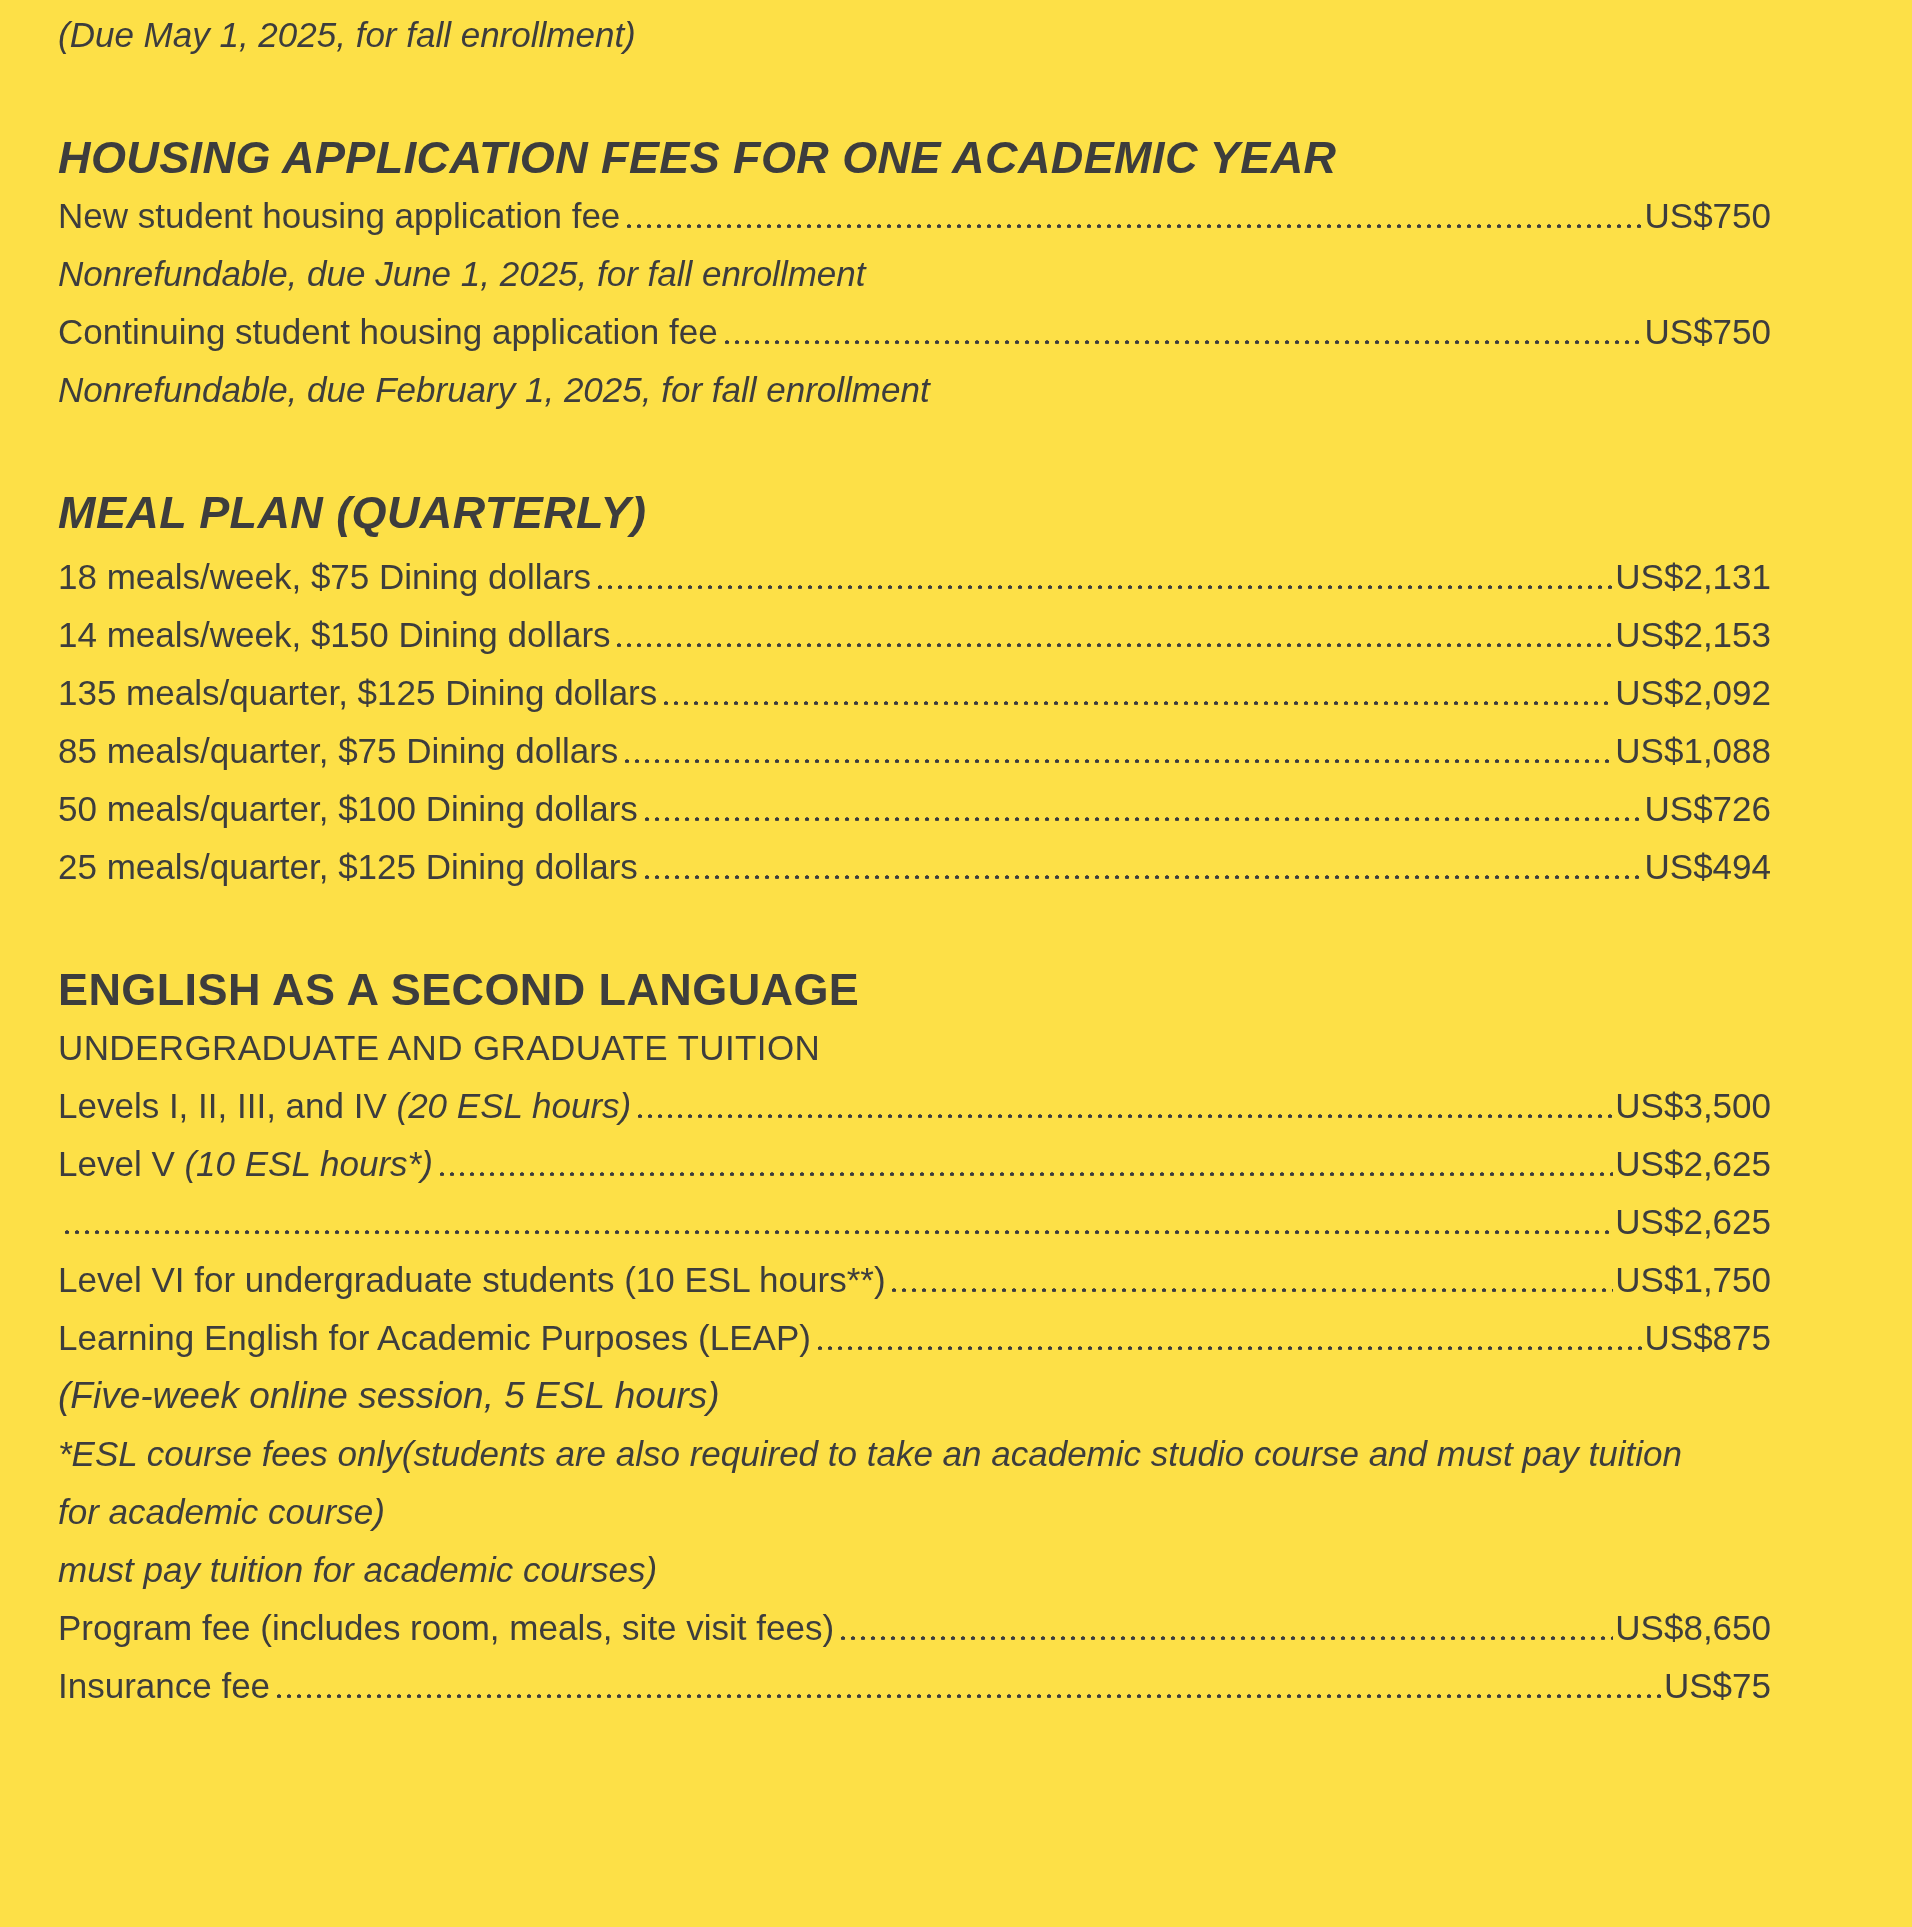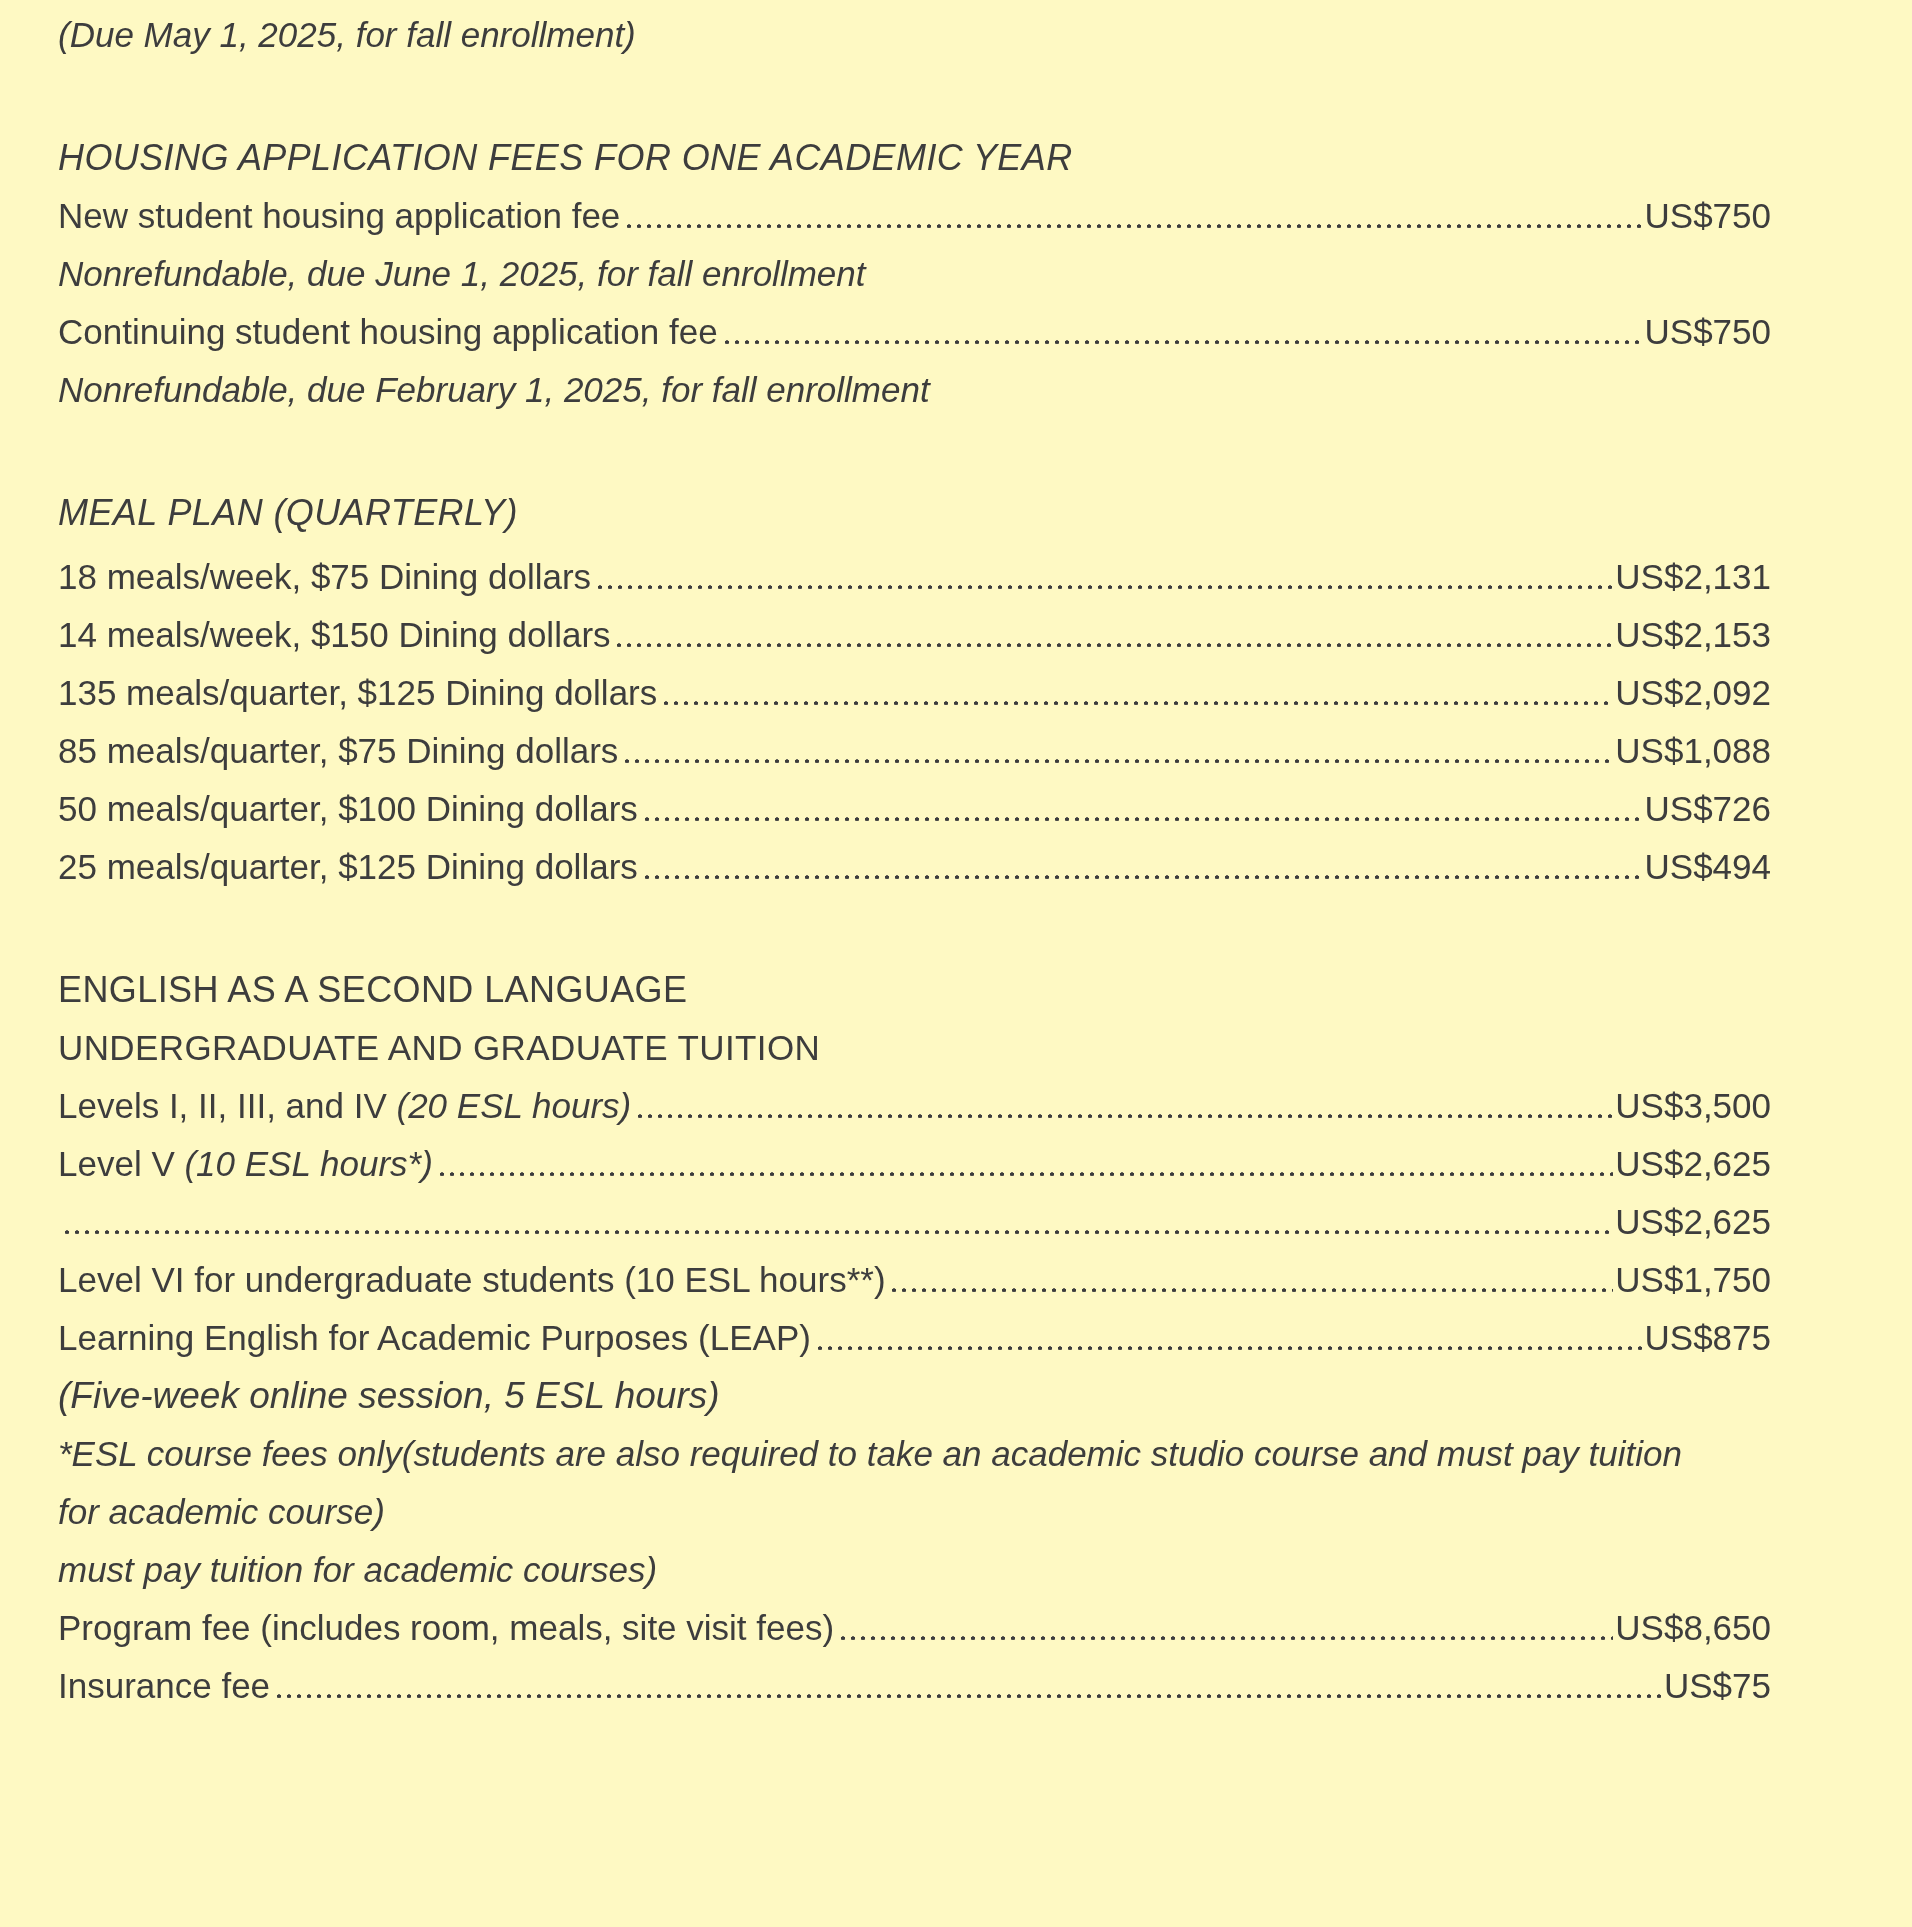--- a/index.html
+++ b/index.html
@@ -3,32 +3,32 @@
 <meta charset="utf-8">
 <style>
   html, body { margin: 0; padding: 0; background: #ffffff; }
   .page {
     position: relative;
     width: 1913px;
     height: 1928px;
     box-sizing: border-box;
     padding: 6.2px 65px 0 58px;
     overflow: hidden;
-    background: #fef9c3;
+    background: #fde047;
     color: #3d3d3d;
     font-family: "Liberation Sans", sans-serif;
     font-size: 35px;
     font-weight: 400;
   }
   .line { line-height: 58px; white-space: nowrap; }
   .it { font-style: italic; }
   .up { font-style: normal; }
   h2.heading {
-    font-size: 36px;
-    font-weight: 400;
+    font-size: 45px;
+    font-weight: 700;
     line-height: 58px;
     margin: 65px 0 0 0;
     white-space: nowrap;
     letter-spacing: 0.4px;
   }
   h2.heading.tight { margin-bottom: 6.2px; }
   h3.subheading {
     font-size: 35px;
     font-weight: 400;
     line-height: 58px;

